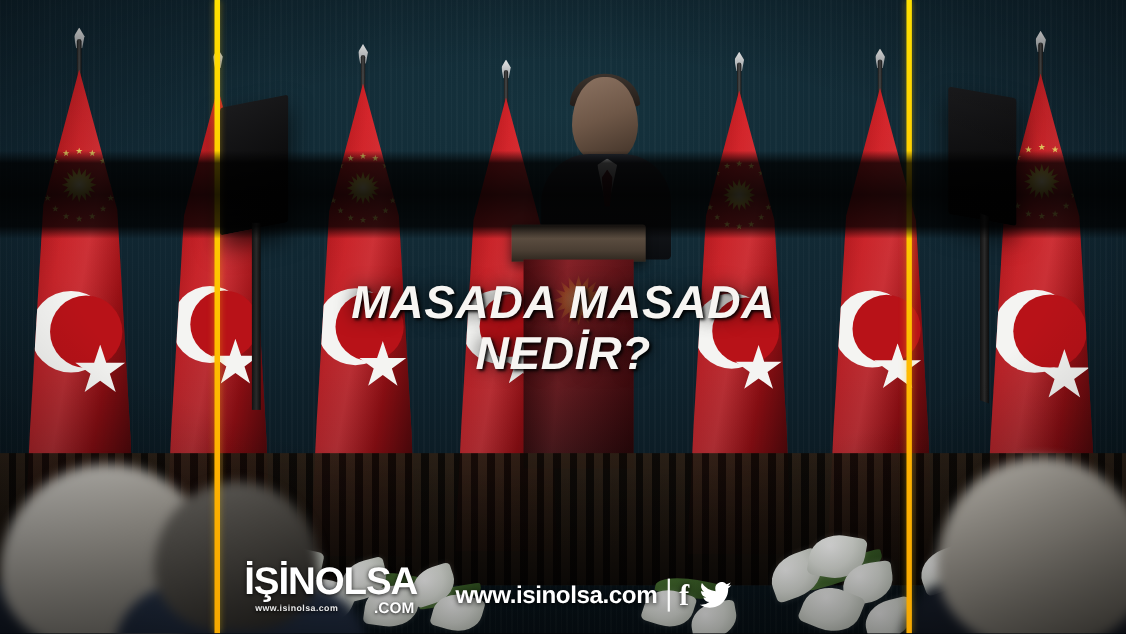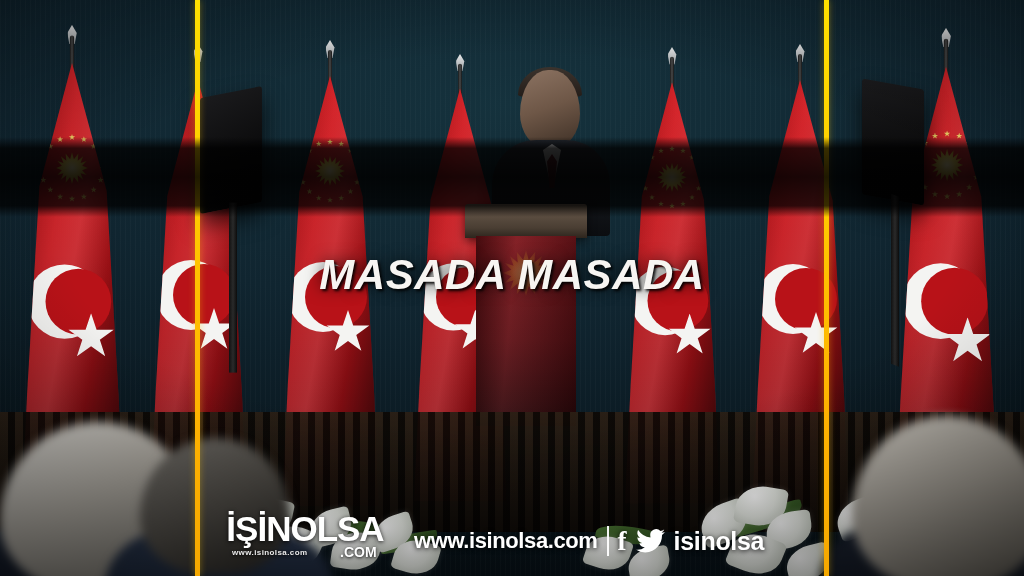--- a/index.html
+++ b/index.html
@@ -350,21 +350,20 @@
   .logo-main {
     position: relative;
     font-size: 35px;
     font-weight: 700;
     color: #ffffff;
     letter-spacing: -1px;
     line-height: 34px;
     text-shadow: 0 1px 4px rgba(0,0,0,0.85);
     white-space: nowrap;
     font-family: "Liberation Sans", sans-serif;
-    text-align: center;
   }
   .logo-sub {
     position: absolute;
     left: 10px;
     top: 36px;
     font-size: 8px;
     font-weight: 700;
     letter-spacing: 0.4px;
     color: #e9e9e9;
     text-shadow: 0 1px 3px rgba(0,0,0,0.9);
@@ -624,35 +623,35 @@
     <div class="vignette"></div>
   </div>
 
   <div class="vstripe" style="left:195px;"></div>
   <div class="vstripe" style="left:824px;"></div>
 
   <div class="headline-band"></div>
 
   <div class="subtitle">
     <span class="sline">MASADA MASADA</span>
+    <span class="sline">NEDİR?</span>
   </div>
 
   <div class="logo-wrap">
     <div class="logo-main">İŞİNOLSA</div>
     <div class="tie-mark"></div>
     <div class="person-mark"><i></i><b></b></div>
     <div class="logo-sub">www.isinolsa.com</div>
     <div class="logo-com">.COM</div>
   </div>
 
   <div class="footer-right">
     <span class="url">www.isinolsa.com</span>
     <span class="sep"></span>
     <span class="fb-icon">f</span>
     <span class="tw-icon">
       <svg viewBox="0 0 24 20" width="29" height="24" aria-hidden="true">
         <path fill="#ffffff" d="M24 2.4c-.9.4-1.8.7-2.8.8 1-.6 1.8-1.6 2.2-2.7-1 .6-2 1-3.1 1.2A4.9 4.9 0 0 0 11.9 6c0 .4 0 .8.1 1.1A13.9 13.9 0 0 1 1.7.9 4.9 4.9 0 0 0 3.2 7.4c-.8 0-1.5-.2-2.2-.6v.1c0 2.4 1.7 4.4 3.9 4.8-.4.1-.8.2-1.3.2-.3 0-.6 0-.9-.1.6 2 2.5 3.4 4.6 3.4A9.9 9.9 0 0 1 0 17.3a14 14 0 0 0 7.6 2.2c9 0 14-7.5 14-14v-.6c1-.7 1.8-1.6 2.4-2.5z"></path>
       </svg>
     </span>
-    <span class="handle">isinolsa</span>
   </div>
 
 </div>
 
 </body></html>

